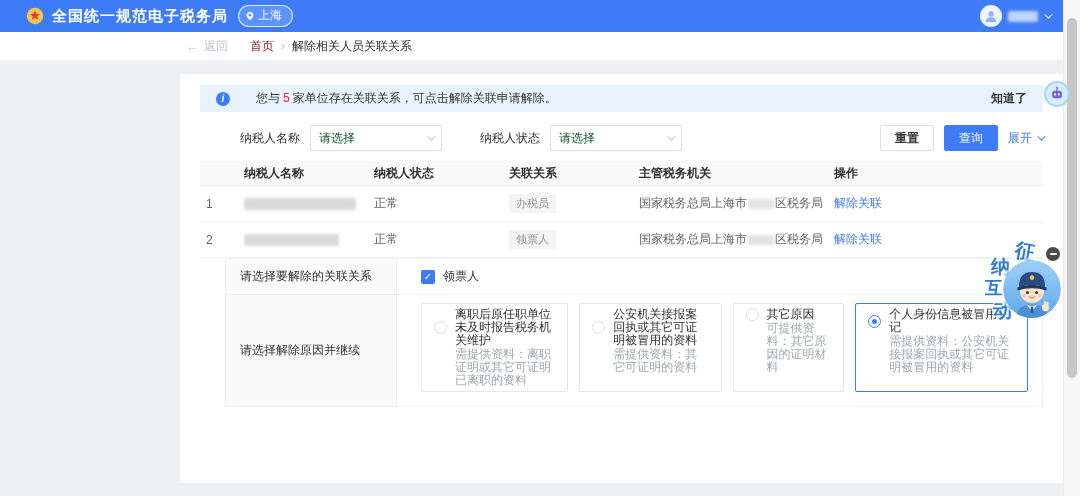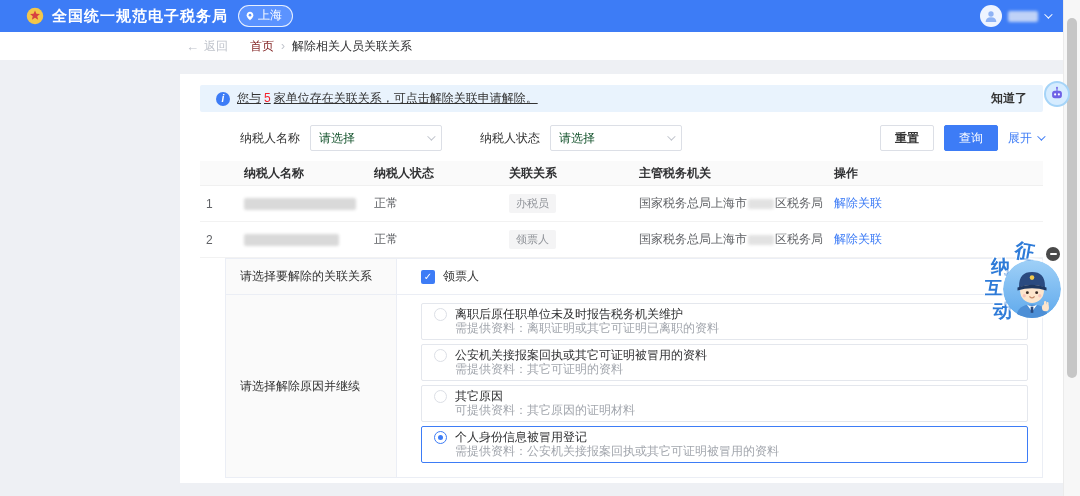--- a/index.html
+++ b/index.html
@@ -27,21 +27,21 @@
   .crumb-cur { color:#303133; }
 
   
   .main { position:relative; height:436px; }
   .card { position:absolute; left:180px; top:14px; width:883px; height:409px; background:#fff; padding:0 20px; overflow:hidden; }
 
   
   .banner { margin-top:11px; height:27px; background:#e9f3fd; border-radius:2px; display:flex; align-items:center; padding:0 16px; }
   .info-icon { width:14px; height:14px; border-radius:50%; background:#3d7cf6; color:#fff; font-size:10px; font-weight:bold; display:flex; align-items:center; justify-content:center; flex:none; font-style:italic; }
   .info-icon::after { content:"i"; }
-  .banner-text { margin-left:7px; color:#333;text-decoration:underline; }
+  .banner-text { margin-left:26px; color:#333; }
   .banner-count { color:#f5222d; margin:0 3px; }
   .banner-ok { margin-left:auto; color:#333; cursor:pointer;font-weight:bold; }
 
   
   .filters { margin-top:13px; height:26px; display:flex; align-items:center; }
   .f-group { display:flex; align-items:center; }
   .g1 { margin-left:40px; } .g2 { margin-left:38px; }
   .f-label { color:#333; margin-right:10px; }
   .f-select { width:132px; height:26px; border:1px solid #dcdfe6; border-radius:2px; display:flex; align-items:center; justify-content:space-between; padding:0 8px; cursor:pointer; background:#fff; }
   .f-placeholder { color:#14532d; }
@@ -72,21 +72,21 @@
   .link { color:#3d7cf6; cursor:pointer; }
 
   
   .panel { margin-left:25px; width:818px; border:1px solid #ebeef5; display:grid; grid-template-columns:171px 1fr; }
   .p-label { background:#fafafa; border-right:1px solid #ebeef5; padding:0 10px 0 14px; display:flex; align-items:center; color:#333; }
   .p-row-b1 { border-bottom:1px solid #ebeef5; }
   .p-content-a { padding:0 14px 0 24px; height:36px; display:flex; align-items:center; }
   .checkbox { width:14px; height:14px; background:#3d7cf6; border-radius:2px; color:#fff; font-size:10px; display:flex; align-items:center; justify-content:center; cursor:pointer; flex:none; }
   .checkbox::after { content:"\2713"; }
   .cb-label { margin-left:8px; color:#333; }
-  .p-content-b { padding:8px 14px 14px 24px; display:flex; flex-direction:column; gap:4px; }
+  .p-content-b { padding:8px 14px 14px 24px; display:flex; flex-direction:row; gap:11px; }
   .option { border:1px solid #e4e7ed; border-radius:2px; padding:4px 12px; cursor:pointer; background:#fff; }
   .option.selected { border-color:#3d7cf6; }
   .opt-line1 { display:flex; align-items:center; gap:8px; line-height:13px; }
   .radio { width:13px; height:13px; border-radius:50%; border:1px solid #dcdfe6; background:#fff; flex:none; position:relative; }
   .option.selected .radio { border-color:#3d7cf6; }
   .option.selected .radio::after { content:""; position:absolute; left:3px; top:3px; width:5px; height:5px; border-radius:50%; background:#3d7cf6; }
   .opt-title { color:#303133; line-height:13px; }
   .opt-desc { margin:1px 0 0 21px; color:#a2a6ad; line-height:13px; }
 
   

